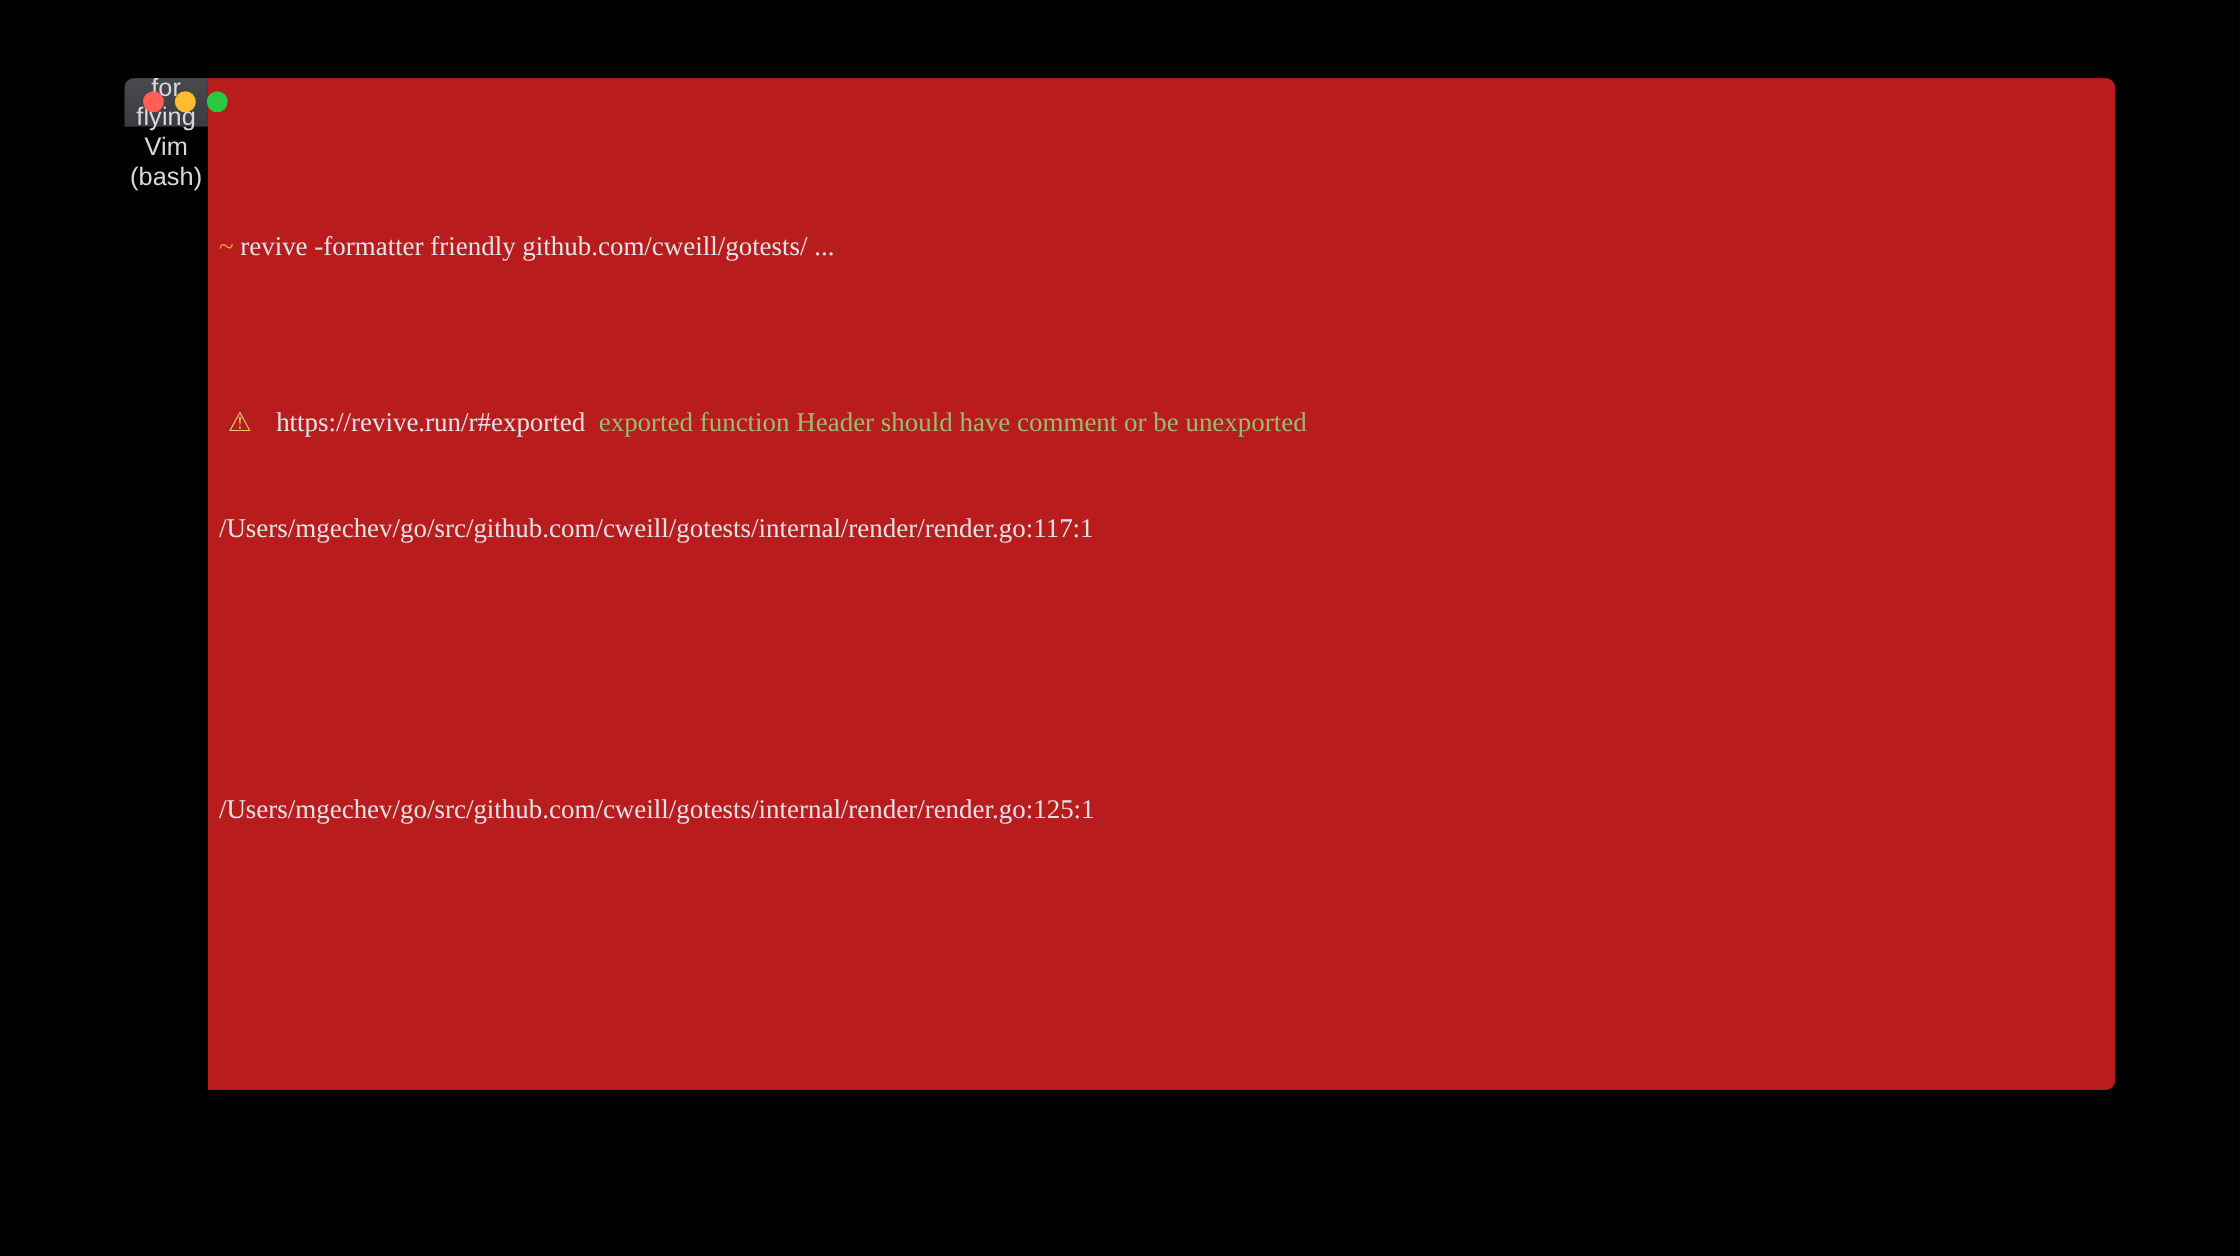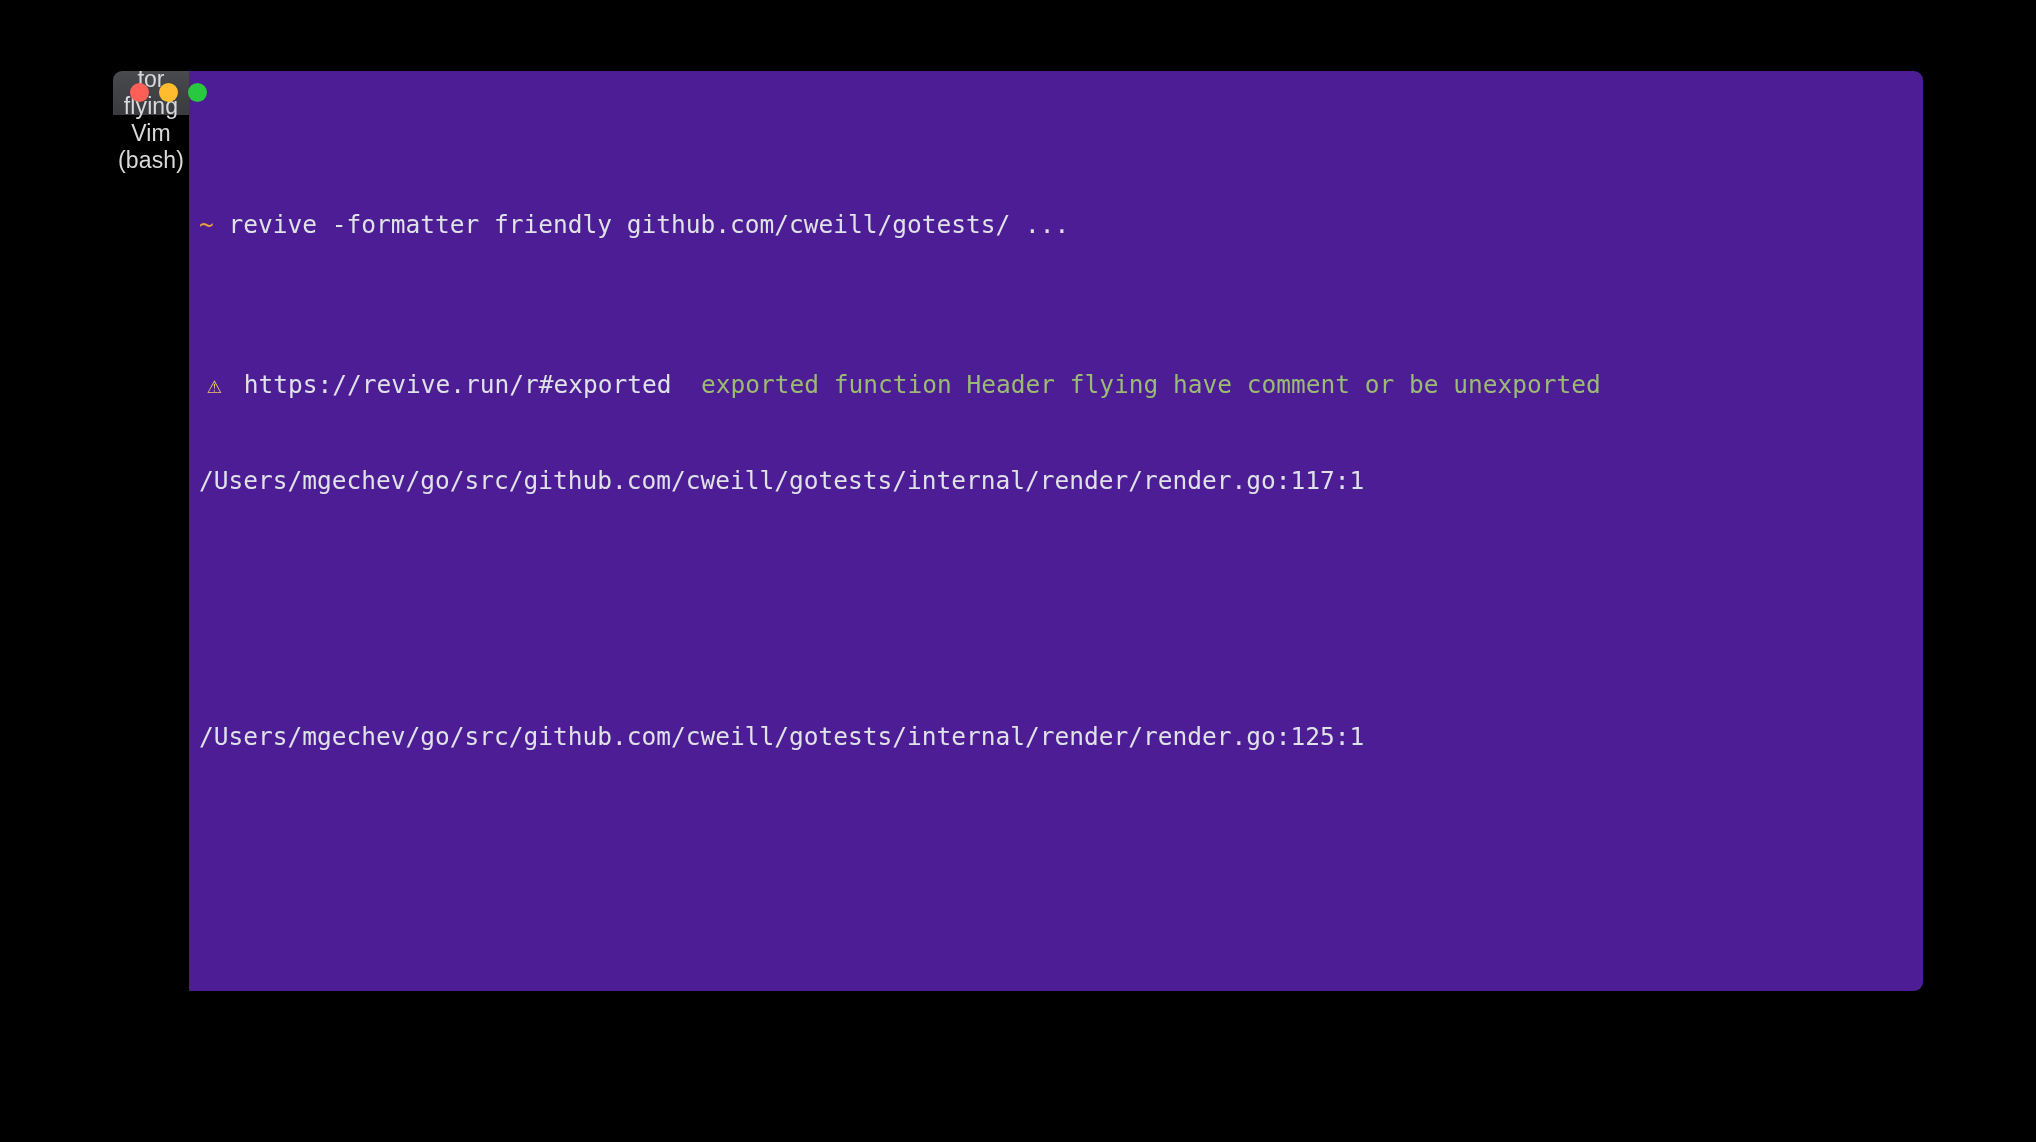--- a/index.html
+++ b/index.html
@@ -112,27 +112,27 @@
 
     <div class="titlebar">
       <div class="lights">
         <span class="light red" style="background: rgb(255, 95, 87);"></span>
         <span class="light yellow" style="background: rgb(254, 188, 46);"></span>
         <span class="light green" style="background: rgb(40, 200, 64);"></span>
       </div>
       <div class="title">1. Thanks for flying Vim (bash)</div>
     </div>
 
-    <div class="term-body" style="background: #4c1d95;">
+    <div class="term-body" style="background: #b91c1c; font-family: Liberation Serif, serif;">
 
       
       <div class="line"><span class="c-prompt" style="color: rgb(232, 163, 61);">~</span><span class="c-white" style="color: rgb(223, 226, 231);"> <span>revive -formatter friendly github.com/cweill/gotests/ ...</span></span></div>
 
       
-      <div class="line ind2"><span class="wicon" style="color: rgb(233, 196, 106); margin-right: 0.9em;">⚠</span><span class="c-white" style="color: rgb(223, 226, 231);">https://revive.run/r#exported</span><span class="c-green" style="color: rgb(155, 187, 115);">  <span>exported function Header flying have comment or be unexported</span></span></div>
+      <div class="line ind2"><span class="wicon" style="color: rgb(233, 196, 106); margin-right: 0.9em;">⚠</span><span class="c-white" style="color: rgb(223, 226, 231);">https://revive.run/r#exported</span><span class="c-green" style="color: rgb(155, 187, 115);">  <span>exported function Header should have comment or be unexported</span></span></div>
       <div class="line" style="color: rgb(223, 226, 231);">/Users/mgechev/go/src/github.com/cweill/gotests/internal/render/render.go:117:1</div>
       <div class="blank"></div>
 
       
       <div class="line" style="color: rgb(223, 226, 231);">/Users/mgechev/go/src/github.com/cweill/gotests/internal/render/render.go:125:1</div>
       <div class="blank"></div>
 
       
       
       

